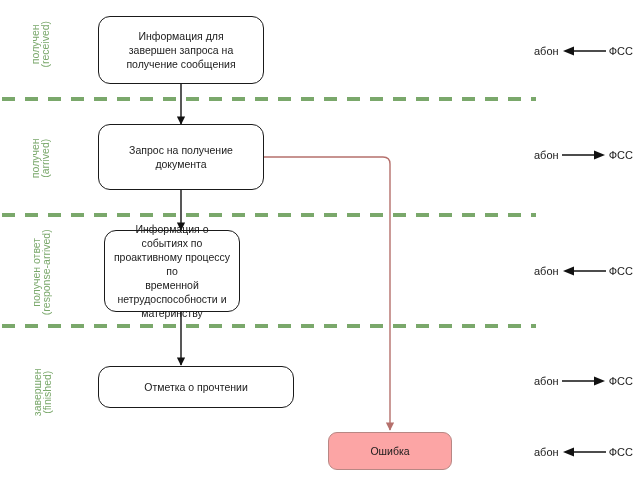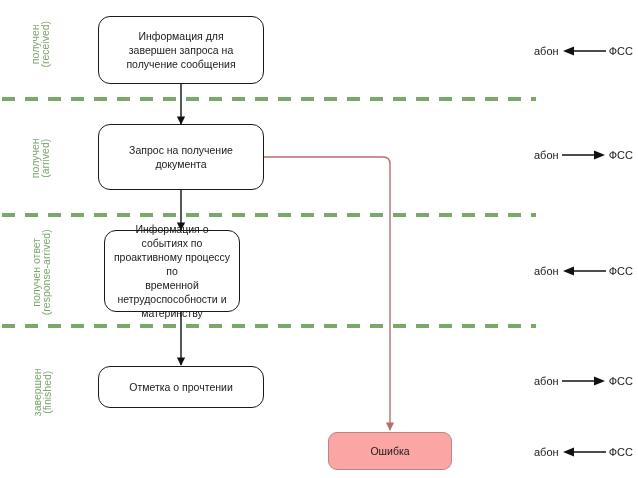--- a/index.html
+++ b/index.html
@@ -139,21 +139,21 @@
   </div>
 
   <div class="node" style="left:96px; top:230px; width:136px; height:82px;margin-left:8px;">
     <span class="node-label">Информация о событиях по
 проактивному процессу по
 временной
 нетрудоспособности и
 материнству</span>
   </div>
 
-  <div class="node" style="left:98px; top:366px; width:166px; height:42px;">
+  <div class="node" style="left:98px; top:366px; width:196px; height:42px;">
     <span class="node-label">Отметка о прочтении</span>
   </div>
 
   <div class="node error" style="left:328px; top:432px; width:124px; height:38px;">
     <span class="node-label">Ошибка</span>
   </div>
 
   <div class="dir-row" style="left:534px; top:45px;">
     <span class="party">абон</span>
     <span class="dir-arrow">

